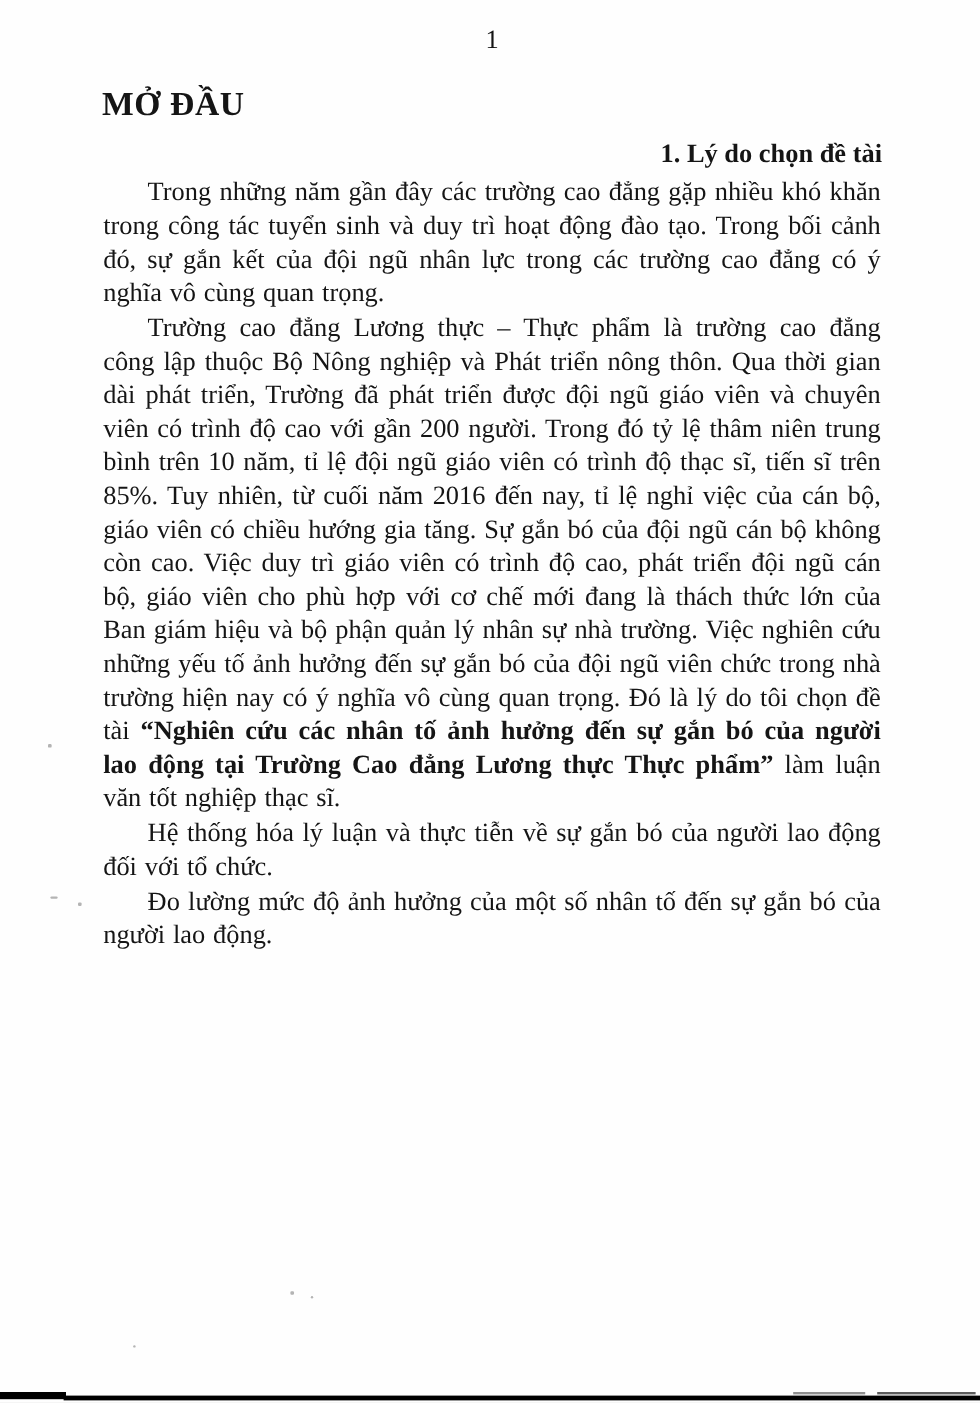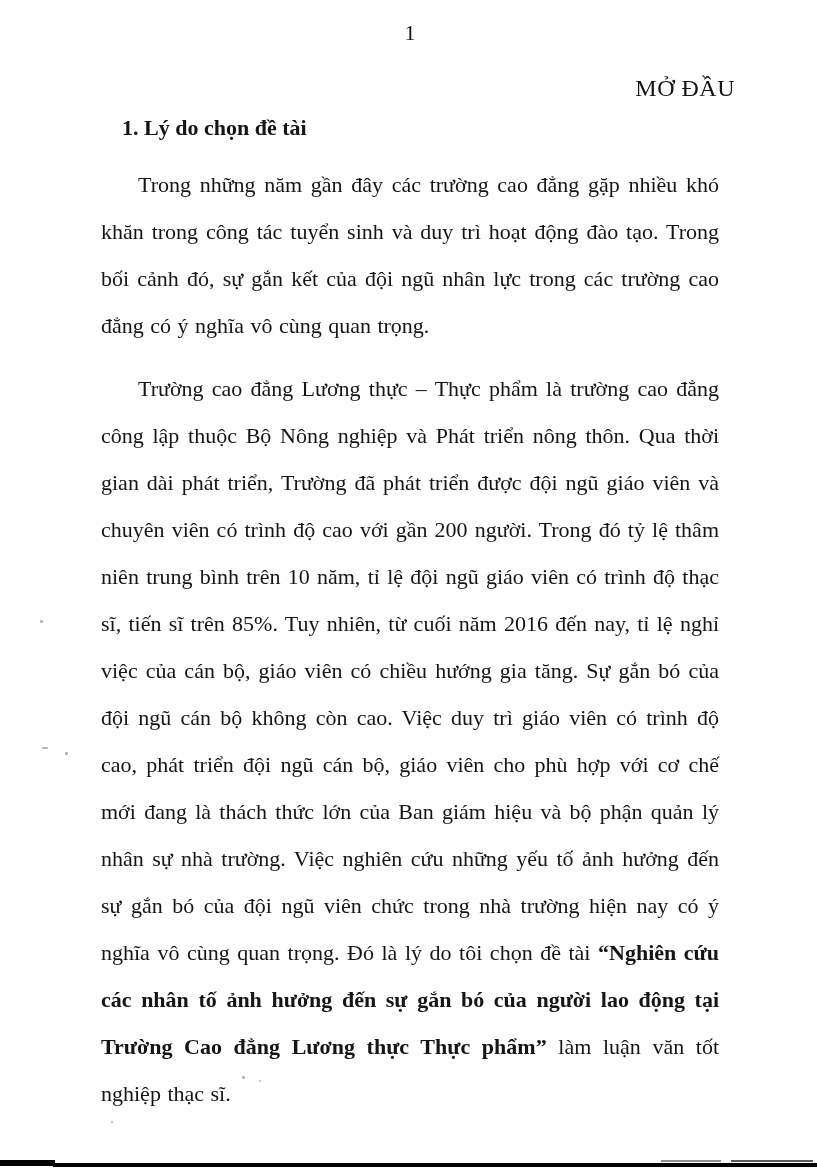--- a/index.html
+++ b/index.html
@@ -23,38 +23,39 @@
     top: 20px;
     width: 650px;
   }
   .page-number {
     text-align: center;
     font-size: 22px;
     line-height: 26px;
     margin: 0;
   }
   .doc-title {
-    text-align: right;
-    font-size: 24px;
-    font-weight: normal;
+    text-align: left;
+    font-size: 28px;
+    font-weight: bold;
     line-height: 30px;
     margin: 27px 0 0 0;
     letter-spacing: 0.5px;
   }
   .section-heading {
     font-size: 22px;
     font-weight: bold;
     line-height: 34px;
     margin: 8px 0 0 0;
     text-indent: 37px;
+    text-align: right;
   }
   .par {
-    margin: 16px;
+    margin: 1px;
     font-size: 22px;
-    line-height: 47px;
+    line-height: 28px;
     text-align: justify;
     text-indent: 37px;
     word-spacing: 1px;
   }
   .t-bi {
     font-weight: bold;
   }
   
   .scan-bar-bottom {
     position: absolute;
@@ -116,22 +117,24 @@
 
     <h1 class="doc-title">MỞ ĐẦU</h1>
 
     <h2 class="section-heading">1. Lý do chọn đề tài</h2>
 
     <p class="par"><span>Trong những năm gần đây các trường cao đẳng gặp nhiều khó khăn trong công tác tuyển sinh và duy trì hoạt động đào tạo. Trong bối cảnh đó, sự gắn kết của đội ngũ nhân lực trong các trường cao đẳng có ý nghĩa vô cùng quan trọng.</span></p>
 
     <p class="par"><span>Trường cao đẳng Lương thực – Thực phẩm là trường cao đẳng công lập thuộc Bộ Nông nghiệp và Phát triển nông thôn. Qua thời gian dài phát triển, Trường đã phát triển được đội ngũ giáo viên và chuyên viên có trình độ cao với gần 200 người. Trong đó tỷ lệ thâm niên trung bình trên 10 năm, tỉ lệ đội ngũ giáo viên có trình độ thạc sĩ, tiến sĩ trên 85%. Tuy nhiên, từ cuối năm 2016 đến nay, tỉ lệ nghỉ việc của cán bộ, giáo viên có chiều hướng gia tăng. Sự gắn bó của đội ngũ cán bộ không còn cao. Việc duy trì giáo viên có trình độ cao, phát triển đội ngũ cán bộ, giáo viên cho phù hợp với cơ chế mới đang là thách thức lớn của Ban giám hiệu và bộ phận quản lý nhân sự nhà trường. Việc nghiên cứu những yếu tố ảnh hưởng đến sự gắn bó của đội ngũ viên chức trong nhà trường hiện nay có ý nghĩa vô cùng quan trọng. Đó là lý do tôi chọn đề tài </span><span class="t-bi">“Nghiên cứu các nhân tố ảnh hưởng đến sự gắn bó của người lao động tại Trường Cao đẳng Lương thực Thực phẩm”</span><span> làm luận văn tốt nghiệp thạc sĩ.</span></p>
 
 
+    <p class="par"><span>Hệ thống hóa lý luận và thực tiễn về sự gắn bó của người lao động đối với tổ chức.</span></p>
 
 
+    <p class="par"><span>Đo lường mức độ ảnh hưởng của một số nhân tố đến sự gắn bó của người lao động.</span></p>
 
   </div>
 
   <div class="speck s1"></div>
   <div class="speck s2"></div>
   <div class="speck s3"></div>
   <div class="speck s4"></div>
   <div class="speck s5"></div>
   <div class="speck s6"></div>
 

